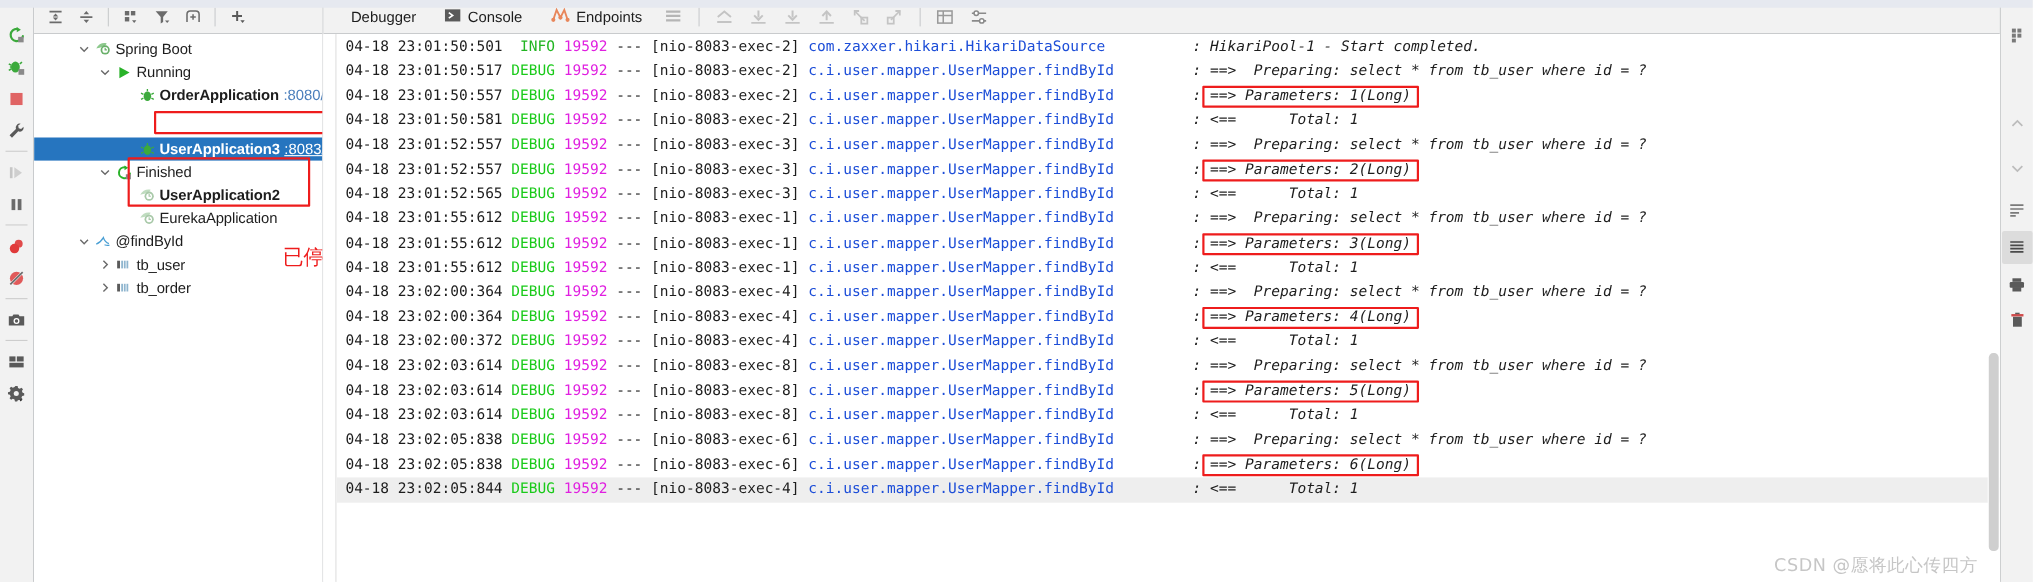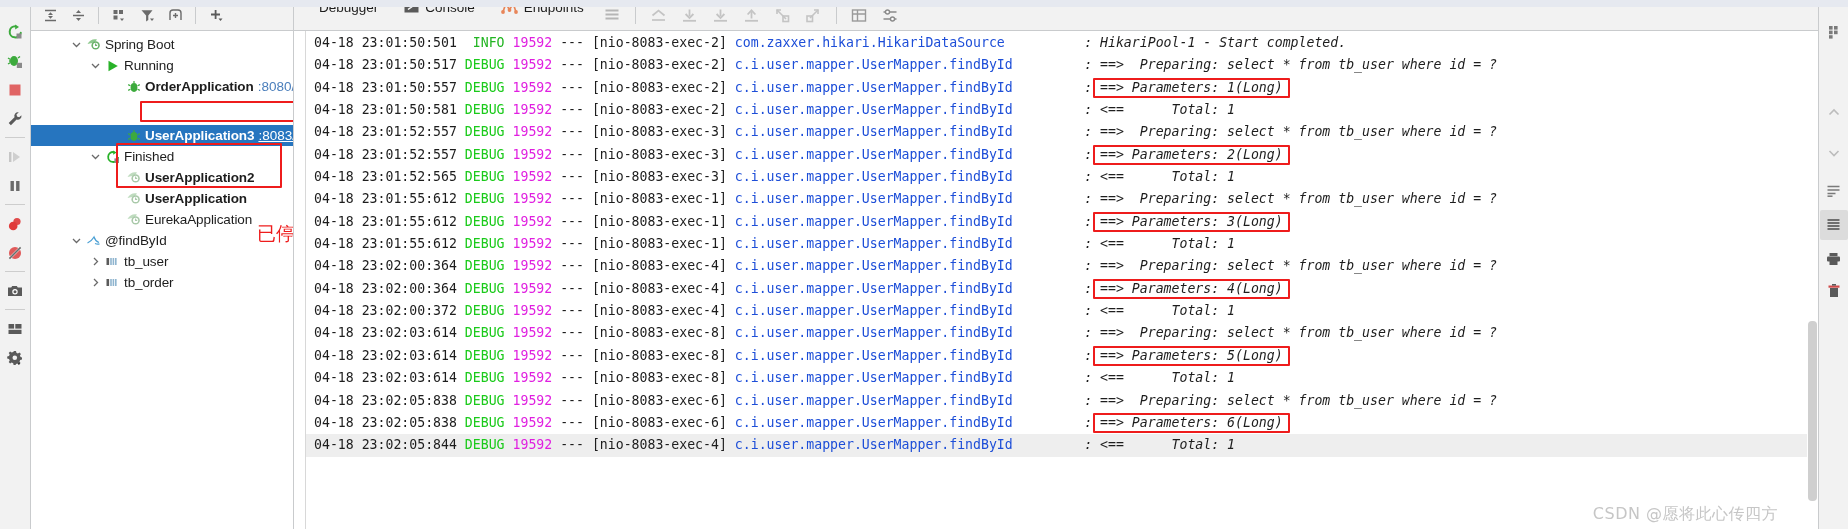--- a/index.html
+++ b/index.html
@@ -130,21 +130,21 @@
     height: 31px;
     min-height: 31px;
     background: #f2f2f2;
     border-bottom: 1px solid #c9cbcd;
     display: flex;
     align-items: center;
     padding-left: 12px;
   }
   .mtab {
     display: flex;
-    align-items: flex-start;
+    align-items: center;
     gap: 6px;
     font-size: 13.5px;
     color: #1d1d1d;
     padding: 0 13px;
     height: 30px;
   }
   .mtab-label { white-space: nowrap; }
   .mt-sep { width: 1px; height: 17px; background: #c9cbcd; margin: 0 7px; }
   .mt-btn {
     width: 31px; height: 26px;
@@ -194,21 +194,21 @@
   
   .param-box {
     position: absolute;
     border: 2.5px solid #ee1c1c;
     pointer-events: none;
     border-radius: 1px;
   }
 
   .watermark {
     position: absolute;
-    right: 40px;
+    right: 20px;
     bottom: 4px;
     color: #c6c6c6;
     font-size: 16px;
     font-family: "DejaVu Sans", sans-serif;
     white-space: nowrap;
     letter-spacing: 0.5px;
   }
 
   
   .vscroll {
@@ -453,31 +453,20 @@
           <svg width="15" height="15" viewBox="0 0 15 15">
               <path d="M1.5 7c2-4 6-5.5 9.5-4.5-1 2-3 3-5 3.5" fill="#bfdcbf"></path>
               <circle cx="9.6" cy="8.4" r="4.2" fill="#a9c9a9"></circle>
               <circle cx="9.6" cy="8.4" r="2.6" fill="#fff"></circle>
               <path d="M9.6 6.4v2h1.6" stroke="#a9c9a9" stroke-width="1.1" fill="none"></path>
             </svg>
         </div>
         <span class="tlabel bold">UserApplication2</span>
       </div>
 
-      <div class="tnode" style="padding-left:93px">
-        <div class="ticon">
-          <svg width="15" height="15" viewBox="0 0 15 15">
-              <path d="M1.5 7c2-4 6-5.5 9.5-4.5-1 2-3 3-5 3.5" fill="#bfdcbf"></path>
-              <circle cx="9.6" cy="8.4" r="4.2" fill="#a9c9a9"></circle>
-              <circle cx="9.6" cy="8.4" r="2.6" fill="#fff"></circle>
-              <path d="M9.6 6.4v2h1.6" stroke="#a9c9a9" stroke-width="1.1" fill="none"></path>
-            </svg>
-        </div>
-        <span class="tlabel bold">UserApplication</span>
-      </div>
 
 
       <div class="tnode" style="padding-left:93px">
         <div class="ticon">
           <svg width="15" height="15" viewBox="0 0 15 15">
               <path d="M1.5 7c2-4 6-5.5 9.5-4.5-1 2-3 3-5 3.5" fill="#bfdcbf"></path>
               <circle cx="9.6" cy="8.4" r="4.2" fill="#a9c9a9"></circle>
               <circle cx="9.6" cy="8.4" r="2.6" fill="#fff"></circle>
               <path d="M9.6 6.4v2h1.6" stroke="#a9c9a9" stroke-width="1.1" fill="none"></path>
             </svg>

